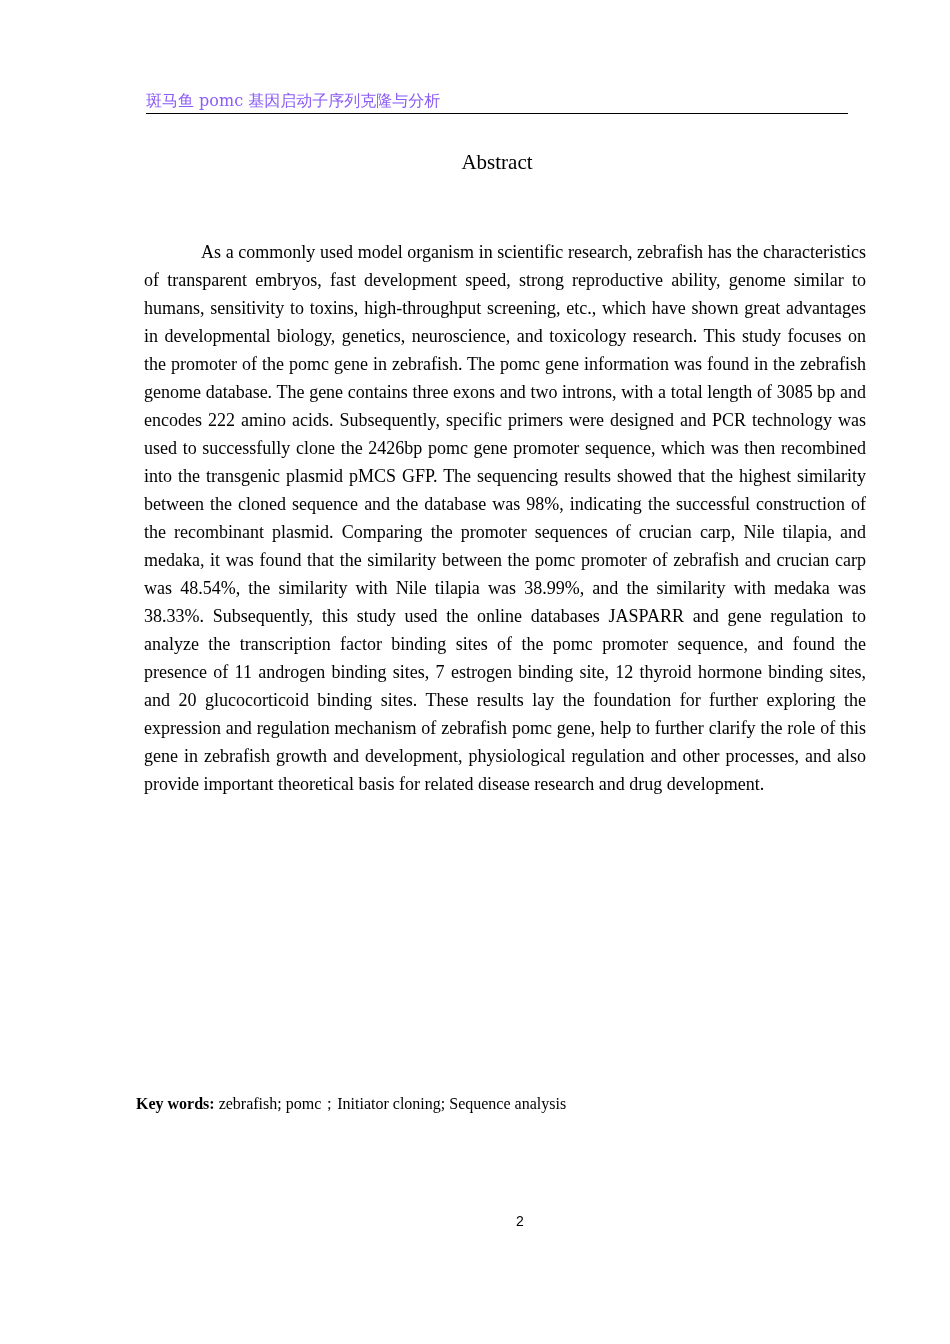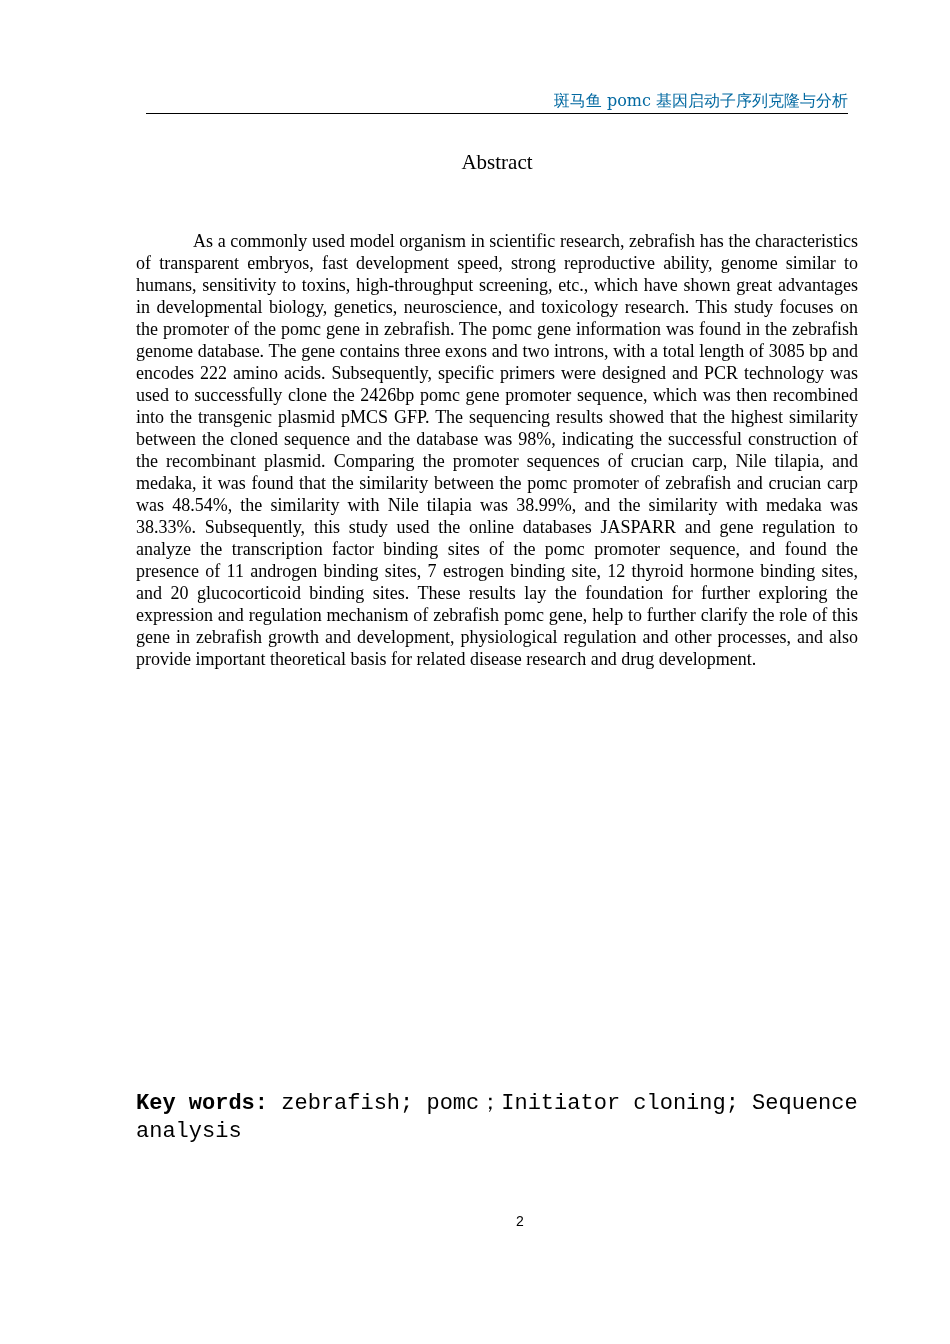--- a/index.html
+++ b/index.html
@@ -1,40 +1,40 @@
 <!DOCTYPE html>
 <html><head>
 <meta charset="utf-8">
 <style>
   html, body { margin: 0; padding: 0; background: #ffffff; }
   body { width: 950px; height: 1344px; position: relative; overflow: hidden; color: #000; }
   .header-text {
     position: absolute; top: 91px; left: 146px; width: 702px;
-    text-align: right;
+    text-align: left;
     font-family: "DejaVu Serif", serif; font-size: 16px; letter-spacing: 0px;
-    color: #0369a1;
+    color: #8b5cf6;
   }
   .header-rule {
     position: absolute; top: 113px; left: 146px; width: 702px; height: 0;
     border-top: 1.5px solid #000;
   }
   .title {
     position: absolute; top: 150px; left: 136px; width: 722px;
     text-align: center;
     font-family: "Liberation Serif", serif; font-size: 21px; color: #000;
   }
   .body-para {
     position: absolute; top: 230px; left: 136px; width: 722px;
     font-family: "Liberation Serif", serif; font-size: 18px;
-    line-height: 22px; text-align: justify; text-indent: 57px;
-    margin: 0;
+    line-height: 28px; text-align: justify; text-indent: 57px;
+    margin: 8px;
   }
   .keywords {
     position: absolute; top: 1090px; left: 136px; width: 722px;
-    font-family: Liberation Mono, monospace; font-size: 22px; line-height: 28px;
+    font-family: Liberation Serif, serif; font-size: 16px; line-height: 28px;
   }
   .keywords b { font-weight: bold; }
   .page-number {
     position: absolute; top: 1213px; left: 0; width: 1040px;
     text-align: center;
     font-family: "Liberation Sans", sans-serif; font-size: 14px;
   }
 </style>
 </head>
 <body>

